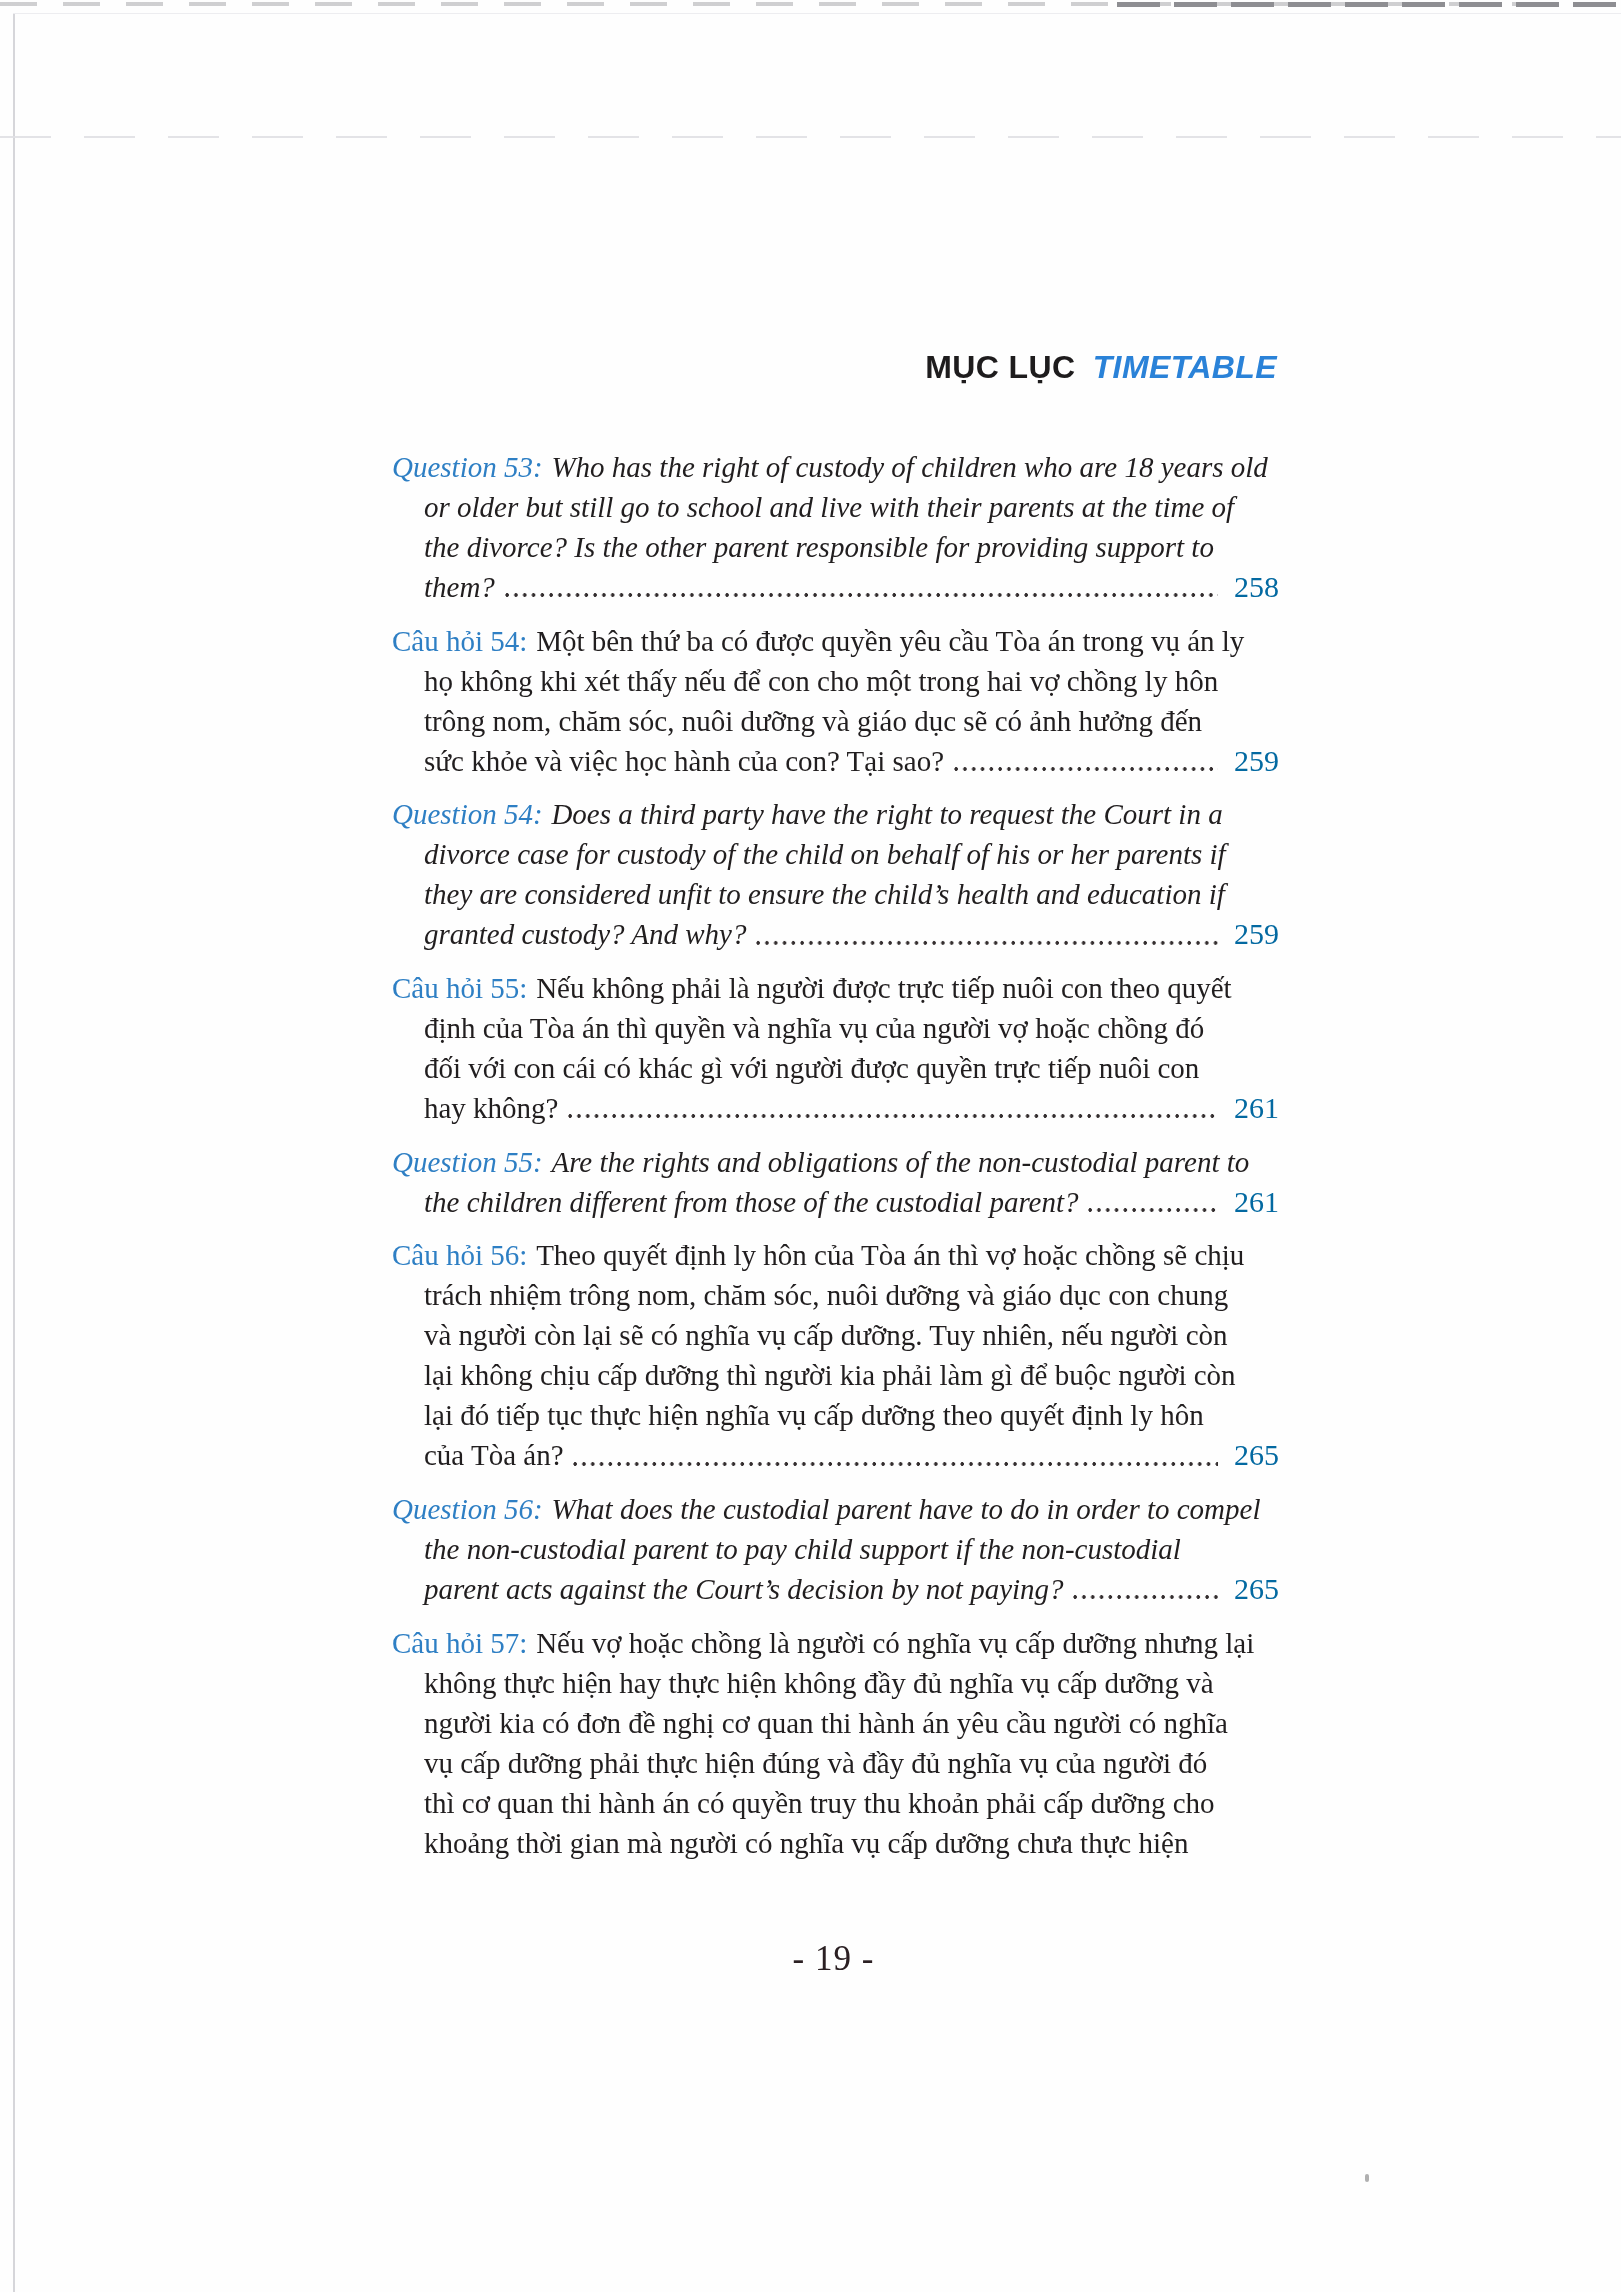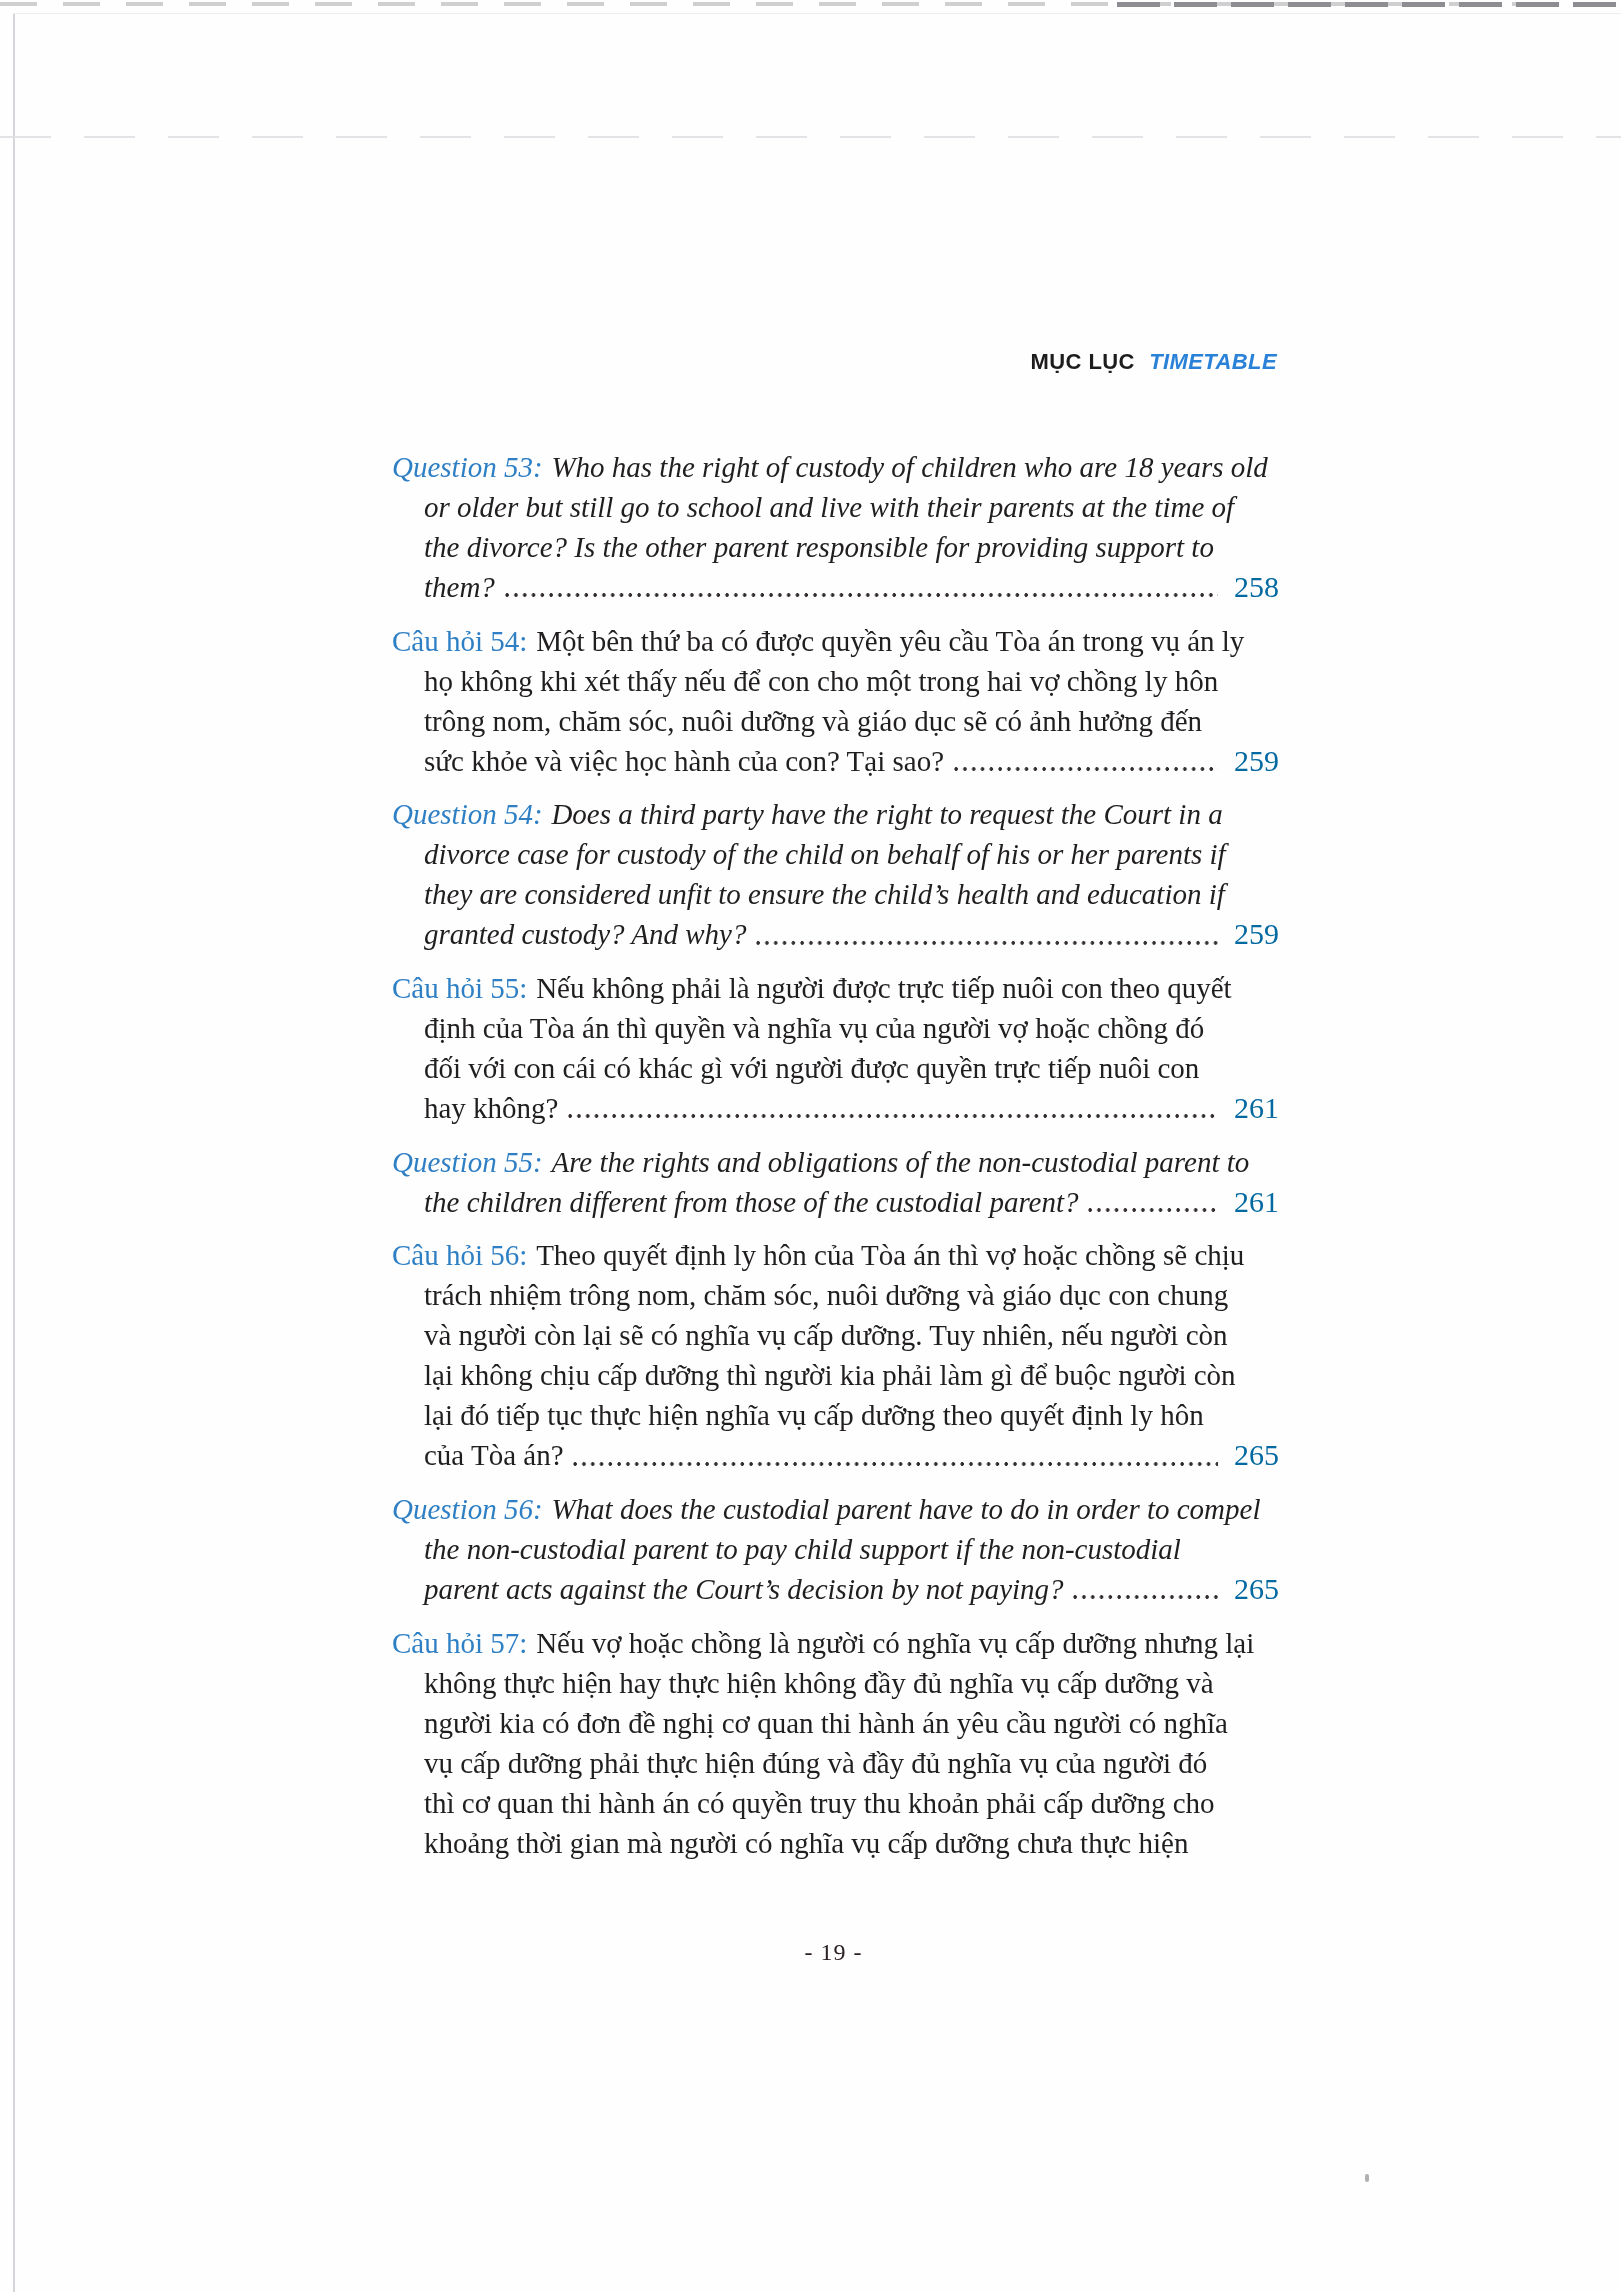--- a/index.html
+++ b/index.html
@@ -38,21 +38,21 @@
   .scan-speck {
     position: absolute; left: 1365px; top: 2174px; width: 3.9px; height: 7.8px;
     background: #9c9c9c; border-radius: 2px; opacity: 0.8;
   }
 
   
   .header {
     position: absolute; top: 349px; left: 390px; width: 887px;
     text-align: right;
     font-family: "Liberation Sans", sans-serif;
-    font-weight: bold; font-size: 22px; letter-spacing: 0.4px;
+    font-weight: bold; font-size: 32px; letter-spacing: 0.4px;
     color: #1e1c1d; white-space: nowrap;
   }
   .header .title-en { color: #2a82d8; font-style: italic; margin-left: 7.8px; }
 
   
   .toc {
     position: absolute; top: 447px; left: 392px; width: 887px;
     color: #211e1f;
   }
   .entry { margin-bottom: 13.7px; }
@@ -83,21 +83,21 @@
     font-style: normal;
     font-size: 30px;
     color: #0369a1;
     min-width: 51px;
     text-align: right;
   }
 
   
   .footer {
     position: absolute; top: 1939px; left: 390px; width: 887px;
-    text-align: center; font-size: 24px; color: #2b2023;
+    text-align: center; font-size: 35px; color: #2b2023;
     letter-spacing: 1px;
   }
 </style>
 </head>
 <body>
 
 <div class="page">
 
   <div class="scan-top-edge"></div>
   <div class="scan-top-edge-dark"></div>

